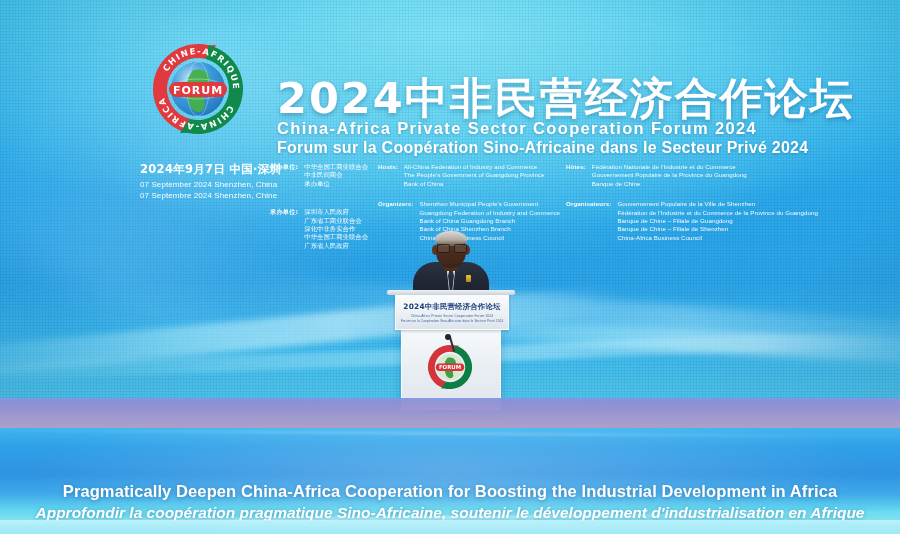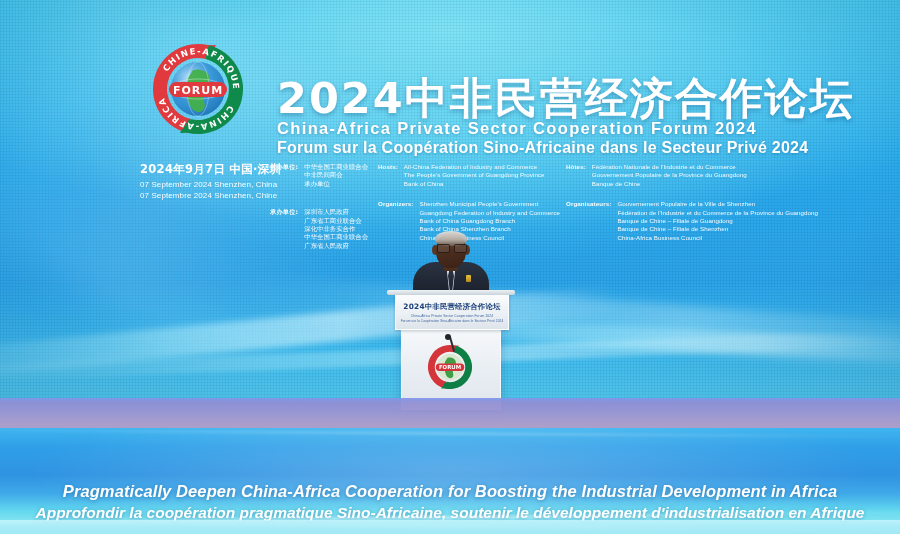--- a/index.html
+++ b/index.html
@@ -158,21 +158,21 @@
   .slogan-zh{
     position:absolute;left:0;top:6px;width:900px;text-align:center;
     font-size:37px;font-weight:bold;color:#ffffff;letter-spacing:7px;
     font-family:"DejaVu Sans",sans-serif;
     text-shadow:0 2px 6px rgba(0,55,110,.45);
     font-style:italic;
     white-space:nowrap;
   }
   .slogan-en{
     position:absolute;left:0;top:54px;width:900px;text-align:center;
-    font-size:16.5px;font-weight:bold;font-style:italic;color:#ffffff;letter-spacing:.1px;
+    font-size:16.5px;font-weight:bold;color:#ffffff;letter-spacing:.1px;
     text-shadow:0 1px 4px rgba(0,55,110,.4);white-space:nowrap;
   }
   .slogan-fr{
     position:absolute;left:0;top:76px;width:900px;text-align:center;
     font-size:15.5px;font-weight:bold;font-style:italic;color:#ffffff;letter-spacing:0px;
     text-shadow:0 1px 4px rgba(0,55,110,.4);white-space:nowrap;
   }
 
   
   .floor-gloss{position:absolute;left:0;top:520px;width:900px;height:14px;

